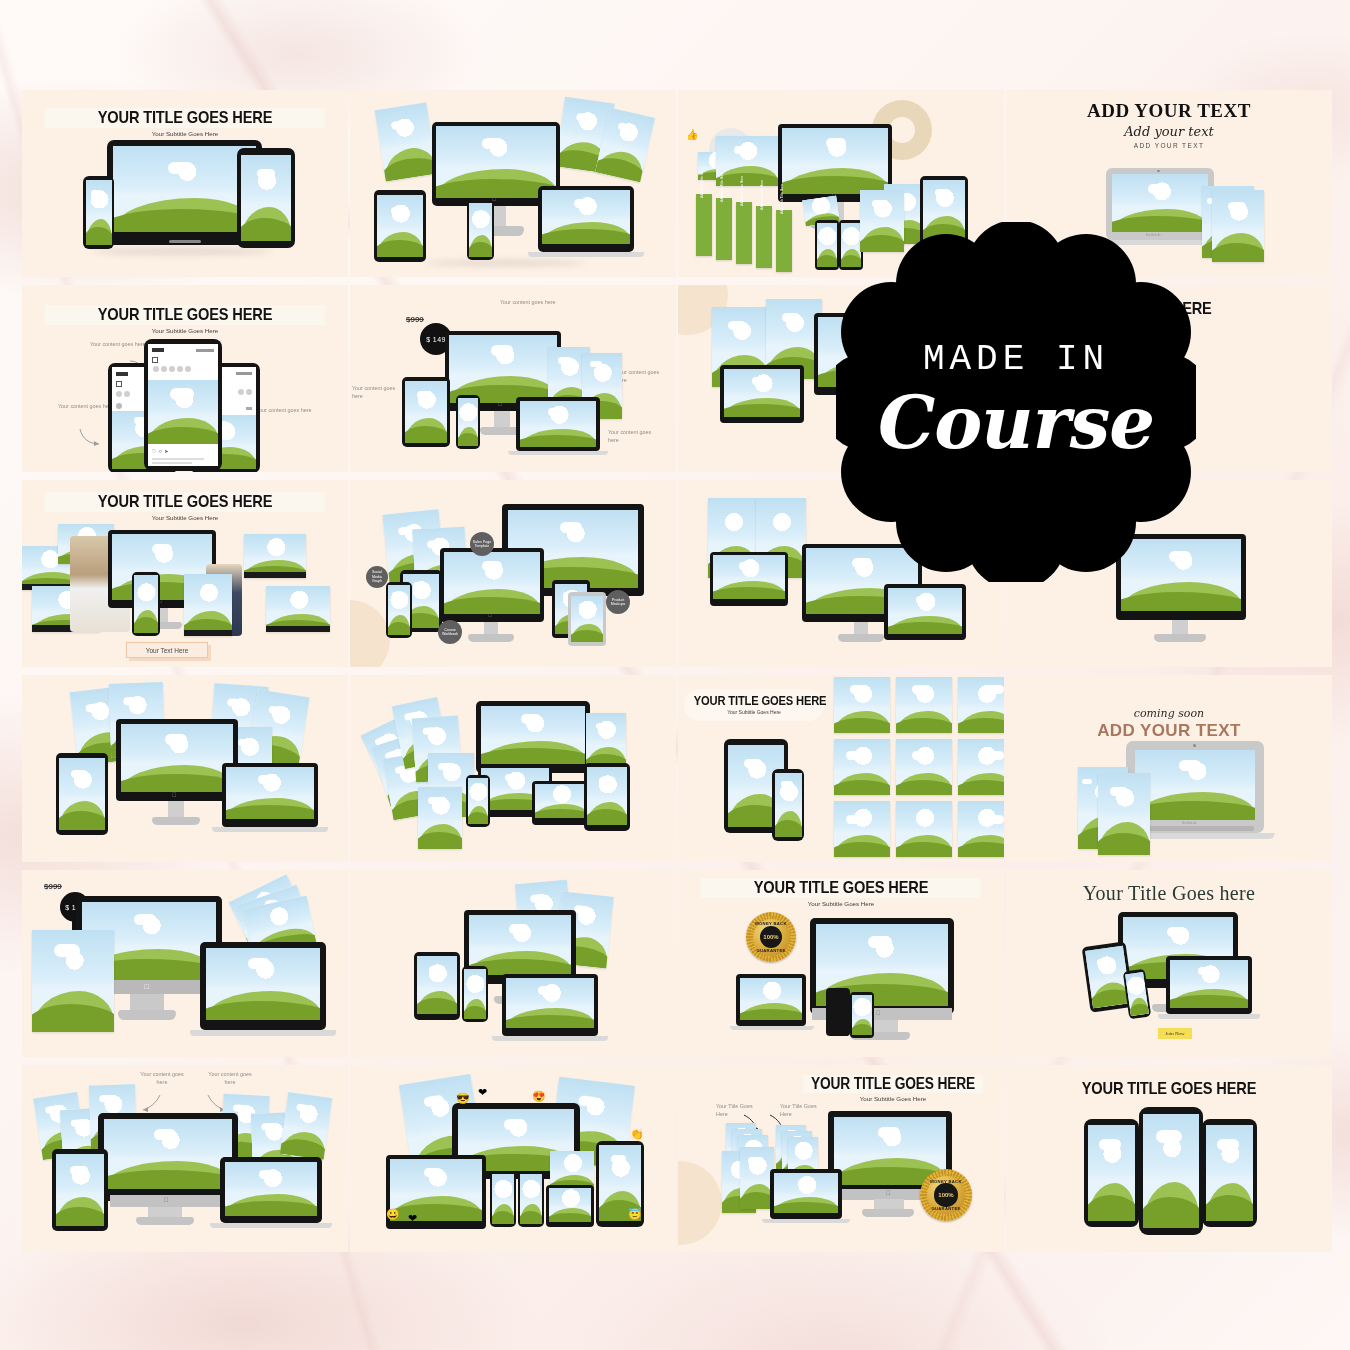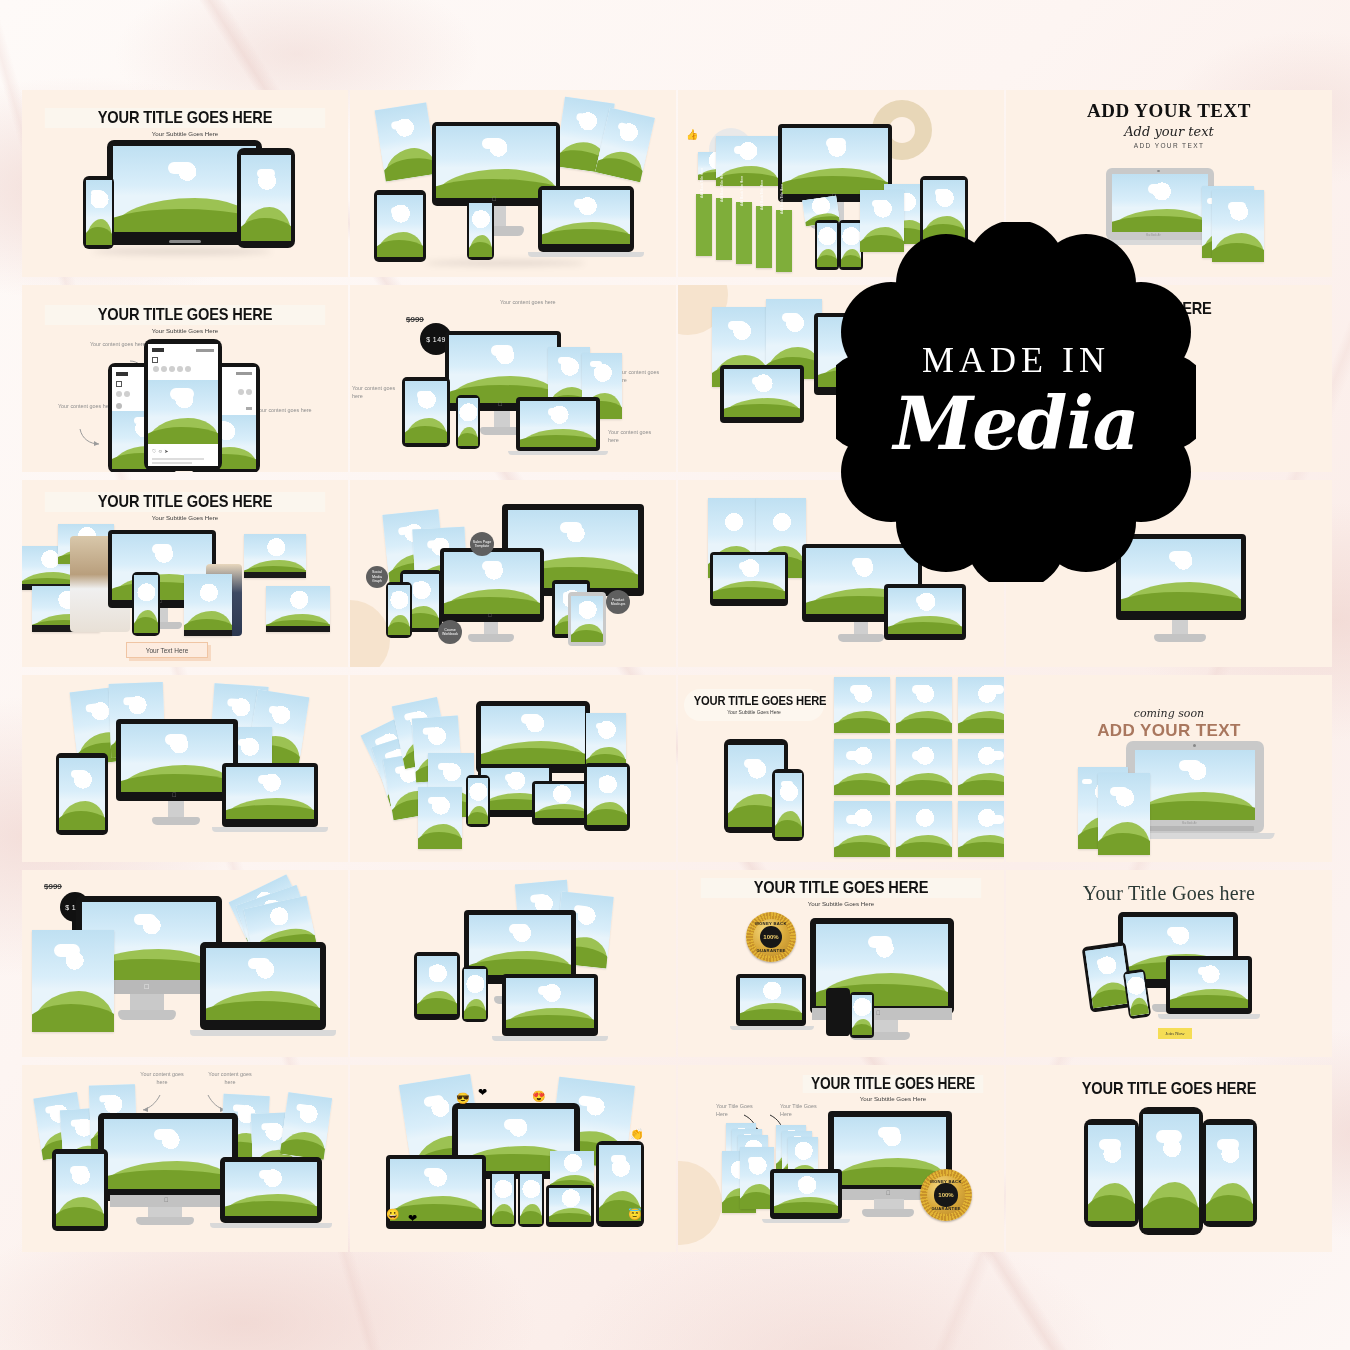--- a/index.html
+++ b/index.html
@@ -182,21 +182,21 @@
   
   #canva-badge{
     position:absolute; left:836px; top:222px; width:360px; height:360px;
     z-index:50;
   }
   #canva-badge .lbl{
     position:absolute; inset:0; display:flex; flex-direction:column;
     align-items:center; justify-content:center; color:#fff; pointer-events:none;
   }
   #canva-badge .made{
-    font-family:Liberation Serif, serif; font-size:36px; letter-spacing:5px;
+    font-family:Liberation Mono, monospace; font-size:36px; letter-spacing:5px;
     margin-bottom:-2px;
   }
   #canva-badge .canva{
     font-family:"DejaVu Serif",serif; font-style:italic; font-weight:bold;
     font-size:72px; letter-spacing:-1px; margin-top:2px;
   }
 </style>
 </head>
 <body>
 
@@ -1277,15 +1277,15 @@
         <circle cx="110" cy="300" r="50"></circle>
       <circle cx="55" cy="250" r="50"></circle>
         <circle cx="34" cy="180" r="50"></circle>
       <circle cx="55" cy="110" r="50"></circle>
         <circle cx="110" cy="62" r="50"></circle>
       <circle cx="180" cy="180" r="125"></circle>
     </g>
   </svg>
   <div class="lbl">
     <div class="made">MADE IN</div>
-    <div class="canva">Media</div>
+    <div class="canva">Course</div>
   </div>
 </div>
 
 </body></html>

